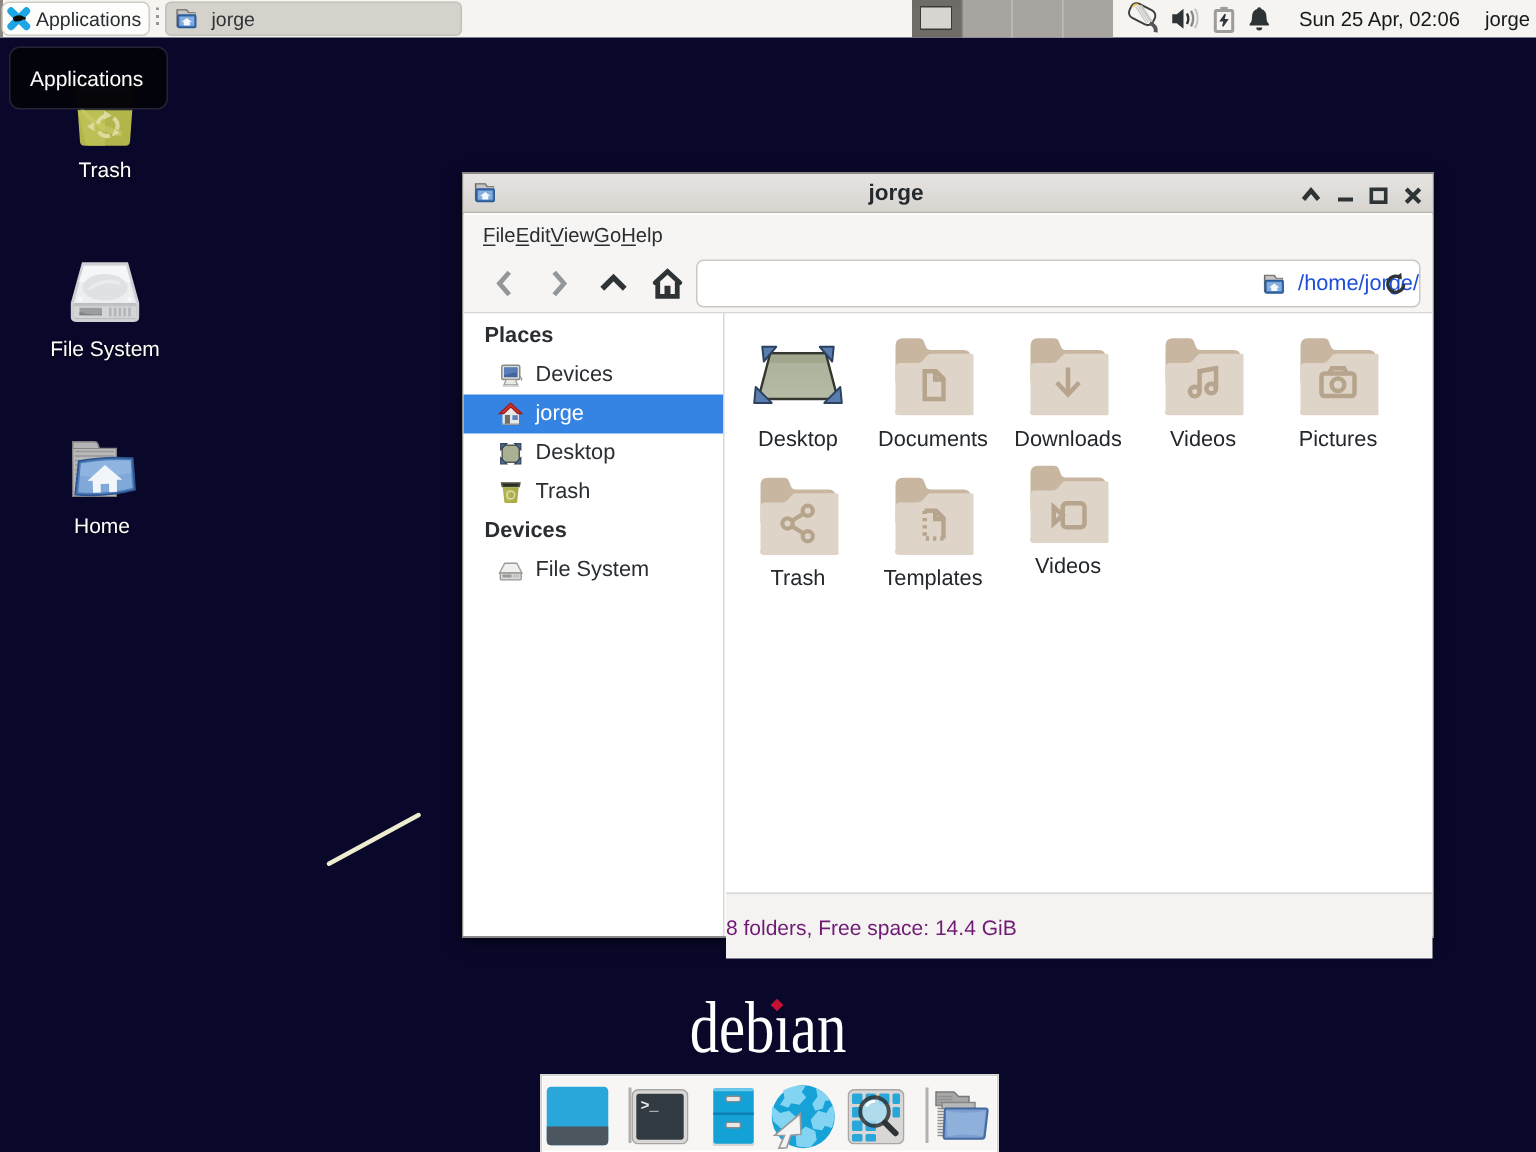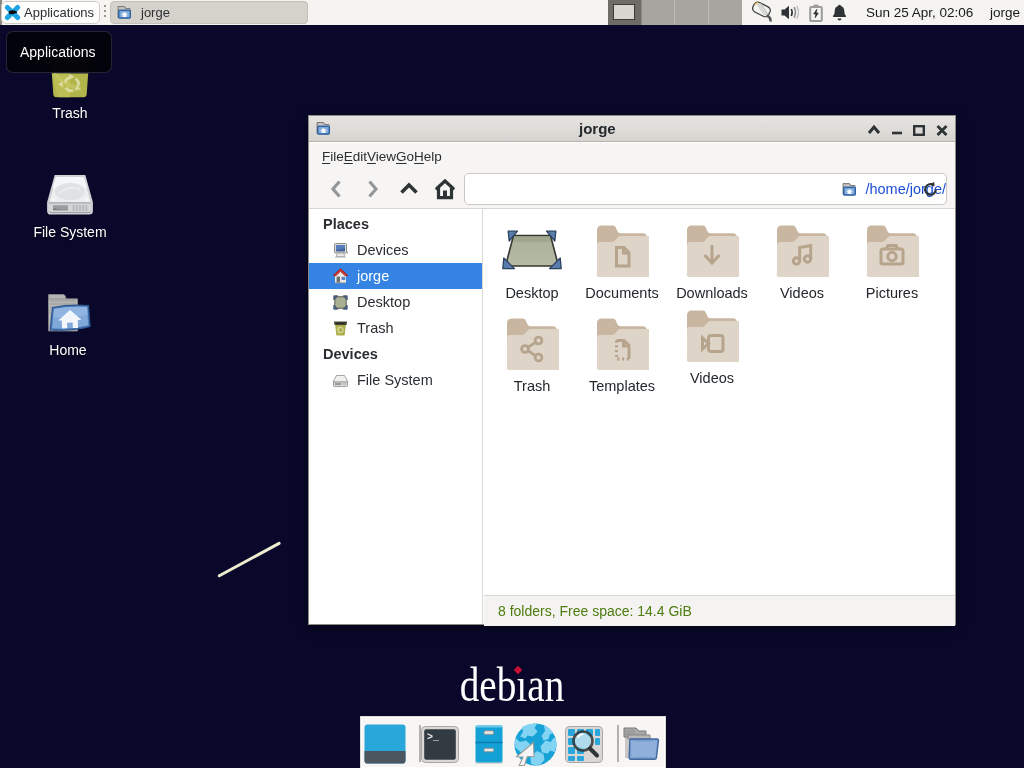--- a/index.html
+++ b/index.html
@@ -47,22 +47,22 @@
   .mitem:first-child { margin-left:13px; }
   .mitem u { text-decoration:underline; text-underline-offset:2px; }
   #toolbar { left:0; top:53px; width:646px; height:40px; background:#f6f5f3; border-bottom:1px solid #d8d6d2;}
   #pathfield { position:absolute; left:155px; top:4px; width:483px; height:32px; background:#fff; border:1px solid #cbc8c4; border-radius:5px;
                display:flex; align-items:center; font-size:14.5px; color:#1d4ed8;justify-content:flex-end; }
   #sidepane { left:0; top:93px; width:174px; height:415px; background:#fff; border-right:1px solid #dad8d5; font-size:14.5px; color:#2a2e32;}
   .shead { font-weight:bold; height:26px; display:flex; align-items:center; padding-left:14px;text-align:center;}
   .srow { height:26px; display:flex; align-items:center; padding-left:23px; gap:8px;}
   .srow.sel { background:#3584e4; color:#fff; }
   .srow svg { flex:0 0 auto; }
-  #statusbar { left:175px; top:479px; width:471px; height:31px; background:#f4f3f1; border-top:1px solid #d9d7d3;
-               font-size:14px; color:#4d7c0f; display:flex; align-items:center; padding-left:14px;}
+  #statusbar { left:175px; top:479px; width:471px; height:44px; background:#f4f3f1; border-top:1px solid #d9d7d3;
+               font-size:14px; color:#701a75; display:flex; align-items:center; padding-left:0;}
   #mainarea { left:175px; top:93px; width:471px; height:386px; background:#fff; }
   .ficon { position:absolute; width:88px; text-align:center; font-size:14.5px; color:#24282c;}
   .ficon svg { display:block; margin:0 auto; }
   .ficon .flbl { margin-top:8px; }
 
   
   #debian { left:312px; top:656px; width:400px; text-align:center; color:#fff;
             font-family:"Liberation Serif", serif; font-size:49px; transform:scaleX(0.8); }
   .dia { position:absolute; width:6px; height:6px; background:#c81036; transform:rotate(45deg); }
 

